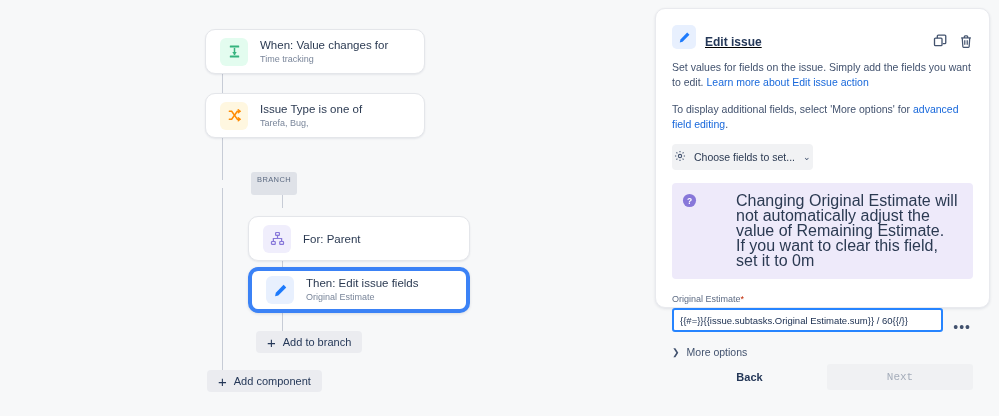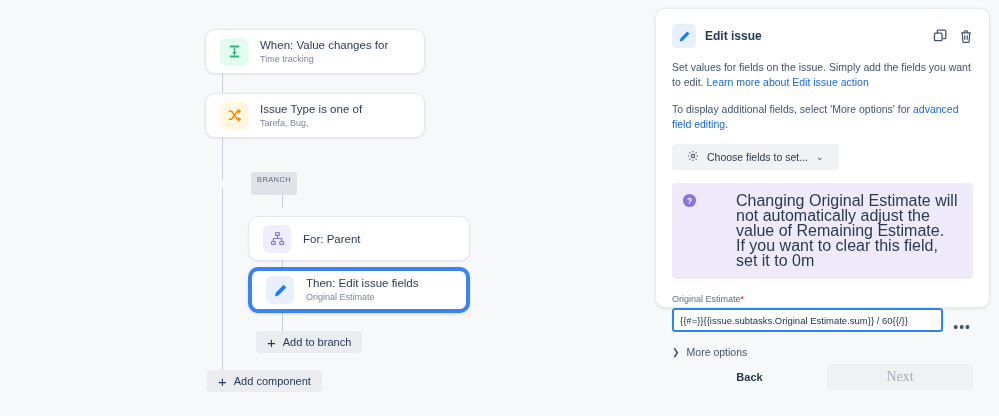--- a/index.html
+++ b/index.html
@@ -71,41 +71,41 @@
   
   .panel {
     position: absolute; left: 655px; top: 8px;
     width: 335px; height: 300px;
     background: #ffffff;
     border: 1px solid #e9eaee;
     border-radius: 10px;
     box-shadow: 0 1px 3px rgba(9,30,66,0.10);
     padding: 14px 16px 0 16px;
   }
-  .panel-head { display: flex; align-items: center; height: 26px; }
+  .panel-head { display: flex; align-items: flex-end; height: 26px; text-decoration: underline; }
   .panel-head-icon {
     width: 24px; height: 24px; border-radius: 5px; background: #e8f0fe;
     display: flex; align-items: center; justify-content: center; margin-right: 9px;
   }
   .panel-title { font-size: 12px; color: #253858; font-weight: 600; flex: 1; }
   .head-actions { display: flex; gap: 11px; align-items: center; }
   .head-actions span { display:flex; cursor: pointer; }
 
   .desc {
     margin-top: 11px;
     font-size: 10.5px; line-height: 15px; color: #42526e;
   }
   .desc a, .lnk { color: #1868db; text-decoration: none; }
   .desc2 { margin-top: 12px; font-size: 10.5px; line-height: 15px; color: #42526e; }
 
   .choose {
     margin-top: 12px;
     display: inline-flex; align-items: center; gap: 8px;
     background: #f1f2f4; border: none; border-radius: 4px;
-    height: 26px; padding: 0 15px;
+    height: 26px; padding: 0 2px;
     font-size: 10.5px; color: #2b3a52;
     font-family: "Liberation Sans", sans-serif;
   }
 
   .banner {
     margin-top: 13px;
     background: #eeeafa;
     border-radius: 4px;
     padding: 10px 10px 11px 10px;
     display: flex; gap: 10px;
@@ -137,22 +137,22 @@
   .footer { margin-top: 6px; display: flex; align-items: center; }
   .btn-back {
     flex: 0 0 155px; text-align: center;
     font-size: 11px; font-weight: 700; color: #253858;
     background: transparent; border: none; height: 26px;
     font-family: "Liberation Sans", sans-serif;
   }
   .btn-next {
     flex: 1; height: 26px;
     background: #f0f1f3; border: none; border-radius: 3px;
-    color: #a5adba; font-size: 14px;
-    font-family: Liberation Serif, serif;
+    color: #a5adba; font-size: 11px;
+    font-family: Liberation Mono, monospace;
   }
 </style>
 </head>
 <body>
 
 <div class="stage">
 
   <div class="canvas">
 
     <div class="rail rail-main"></div>

